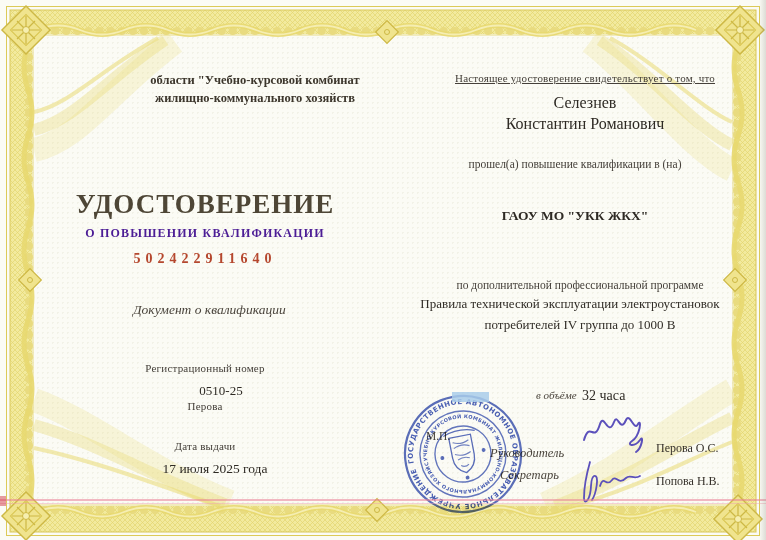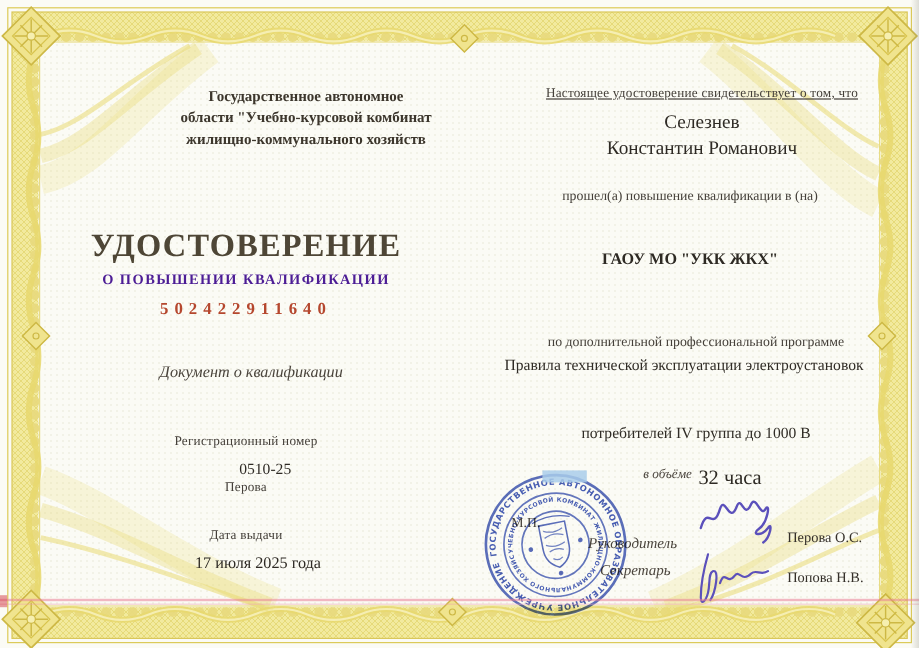--- a/index.html
+++ b/index.html
@@ -111,21 +111,20 @@
     <use href="#corner-orn" x="740" y="30"></use>
     <use href="#corner-orn" x="26" y="516"></use>
     <use href="#corner-orn" x="738" y="519"></use>
     <use href="#mid-diamond" x="387" y="32"></use>
     <use href="#mid-diamond" x="377" y="510"></use>
     <use href="#mid-diamond" x="735" y="280"></use>
     <use href="#mid-diamond" x="30" y="280"></use>
   </svg>
 
   <div class="abs issuer ctr" style="left:80px;top:72px;width:350px;">
-    <div>Государственное автономное</div>
     <div>области "Учебно-курсовой комбинат</div>
     <div>жилищно-коммунального хозяйств</div>
   </div>
 
   <div class="abs title ctr" style="left:60px;top:189px;width:290px;">УДОСТОВЕРЕНИЕ</div>
   <div class="abs subtitle ctr" style="left:60px;top:226px;width:290px;">О ПОВЫШЕНИИ КВАЛИФИКАЦИИ</div>
   <div class="abs rednum ctr" style="left:60px;top:251px;width:290px;">502422911640</div>
   <div class="abs script" style="left:133px;top:302px;">Документ о квалификации</div>
 
   <div class="abs small ctr" style="left:110px;top:362px;width:190px;">Регистрационный номер</div>
@@ -134,23 +133,23 @@
   <div class="abs small ctr" style="left:110px;top:440px;width:190px;">Дата выдачи</div>
   <div class="abs val ctr" style="left:110px;top:461px;width:210px;font-size:13.5px;">17 июля 2025 года</div>
 
   <div class="abs small ctr" style="left:430px;top:72px;width:310px;text-decoration:underline;">Настоящее удостоверение свидетельствует о том, что</div>
   <div class="abs name ctr" style="left:430px;top:94px;width:310px;">Селезнев</div>
   <div class="abs name ctr" style="left:430px;top:115px;width:310px;">Константин Романович</div>
   <div class="abs small2 ctr" style="left:420px;top:158px;width:310px;">прошел(а) повышение квалификации в (на)</div>
   <div class="abs org ctr" style="left:420px;top:208px;width:310px;">ГАОУ МО "УКК ЖКХ"</div>
   <div class="abs small2 ctr" style="left:430px;top:279px;width:300px;">по дополнительной профессиональной программе</div>
   <div class="abs prog ctr" style="left:400px;top:296px;width:340px;">Правила технической эксплуатации электроустановок</div>
-  <div class="abs prog ctr" style="left:410px;top:317px;width:340px;margin-top:36px;">потребителей IV группа до 1000 В</div>
+  <div class="abs prog ctr" style="left:410px;top:317px;width:340px;">потребителей IV группа до 1000 В</div>
   <div class="abs ital" style="left:536px;top:389px;font-size:11px;">в объёме</div>
-  <div class="abs val" style="left:582px;top:388px;font-size:17px;">32 часа</div>
+  <div class="abs val" style="left:582px;top:388px;font-size:14px;">32 часа</div>
 
   <div class="abs small2" style="left:426px;top:430px;z-index:2;">М.П.</div>
   <div class="abs ital" style="left:490px;top:446px;">Руководитель</div>
   <div class="abs ital" style="left:500px;top:468px;">Секретарь</div>
   <div class="abs officials" style="left:656px;top:441px;">Перова О.С.</div>
   <div class="abs officials" style="left:656px;top:474px;">Попова Н.В.</div>
 
   <svg class="stamp" viewBox="0 0 126 126">
     <defs>
       <path id="ring-outer" d="M63,63 m-50,0 a50,50 0 1,1 100,0 a50,50 0 1,1 -100,0"></path>

